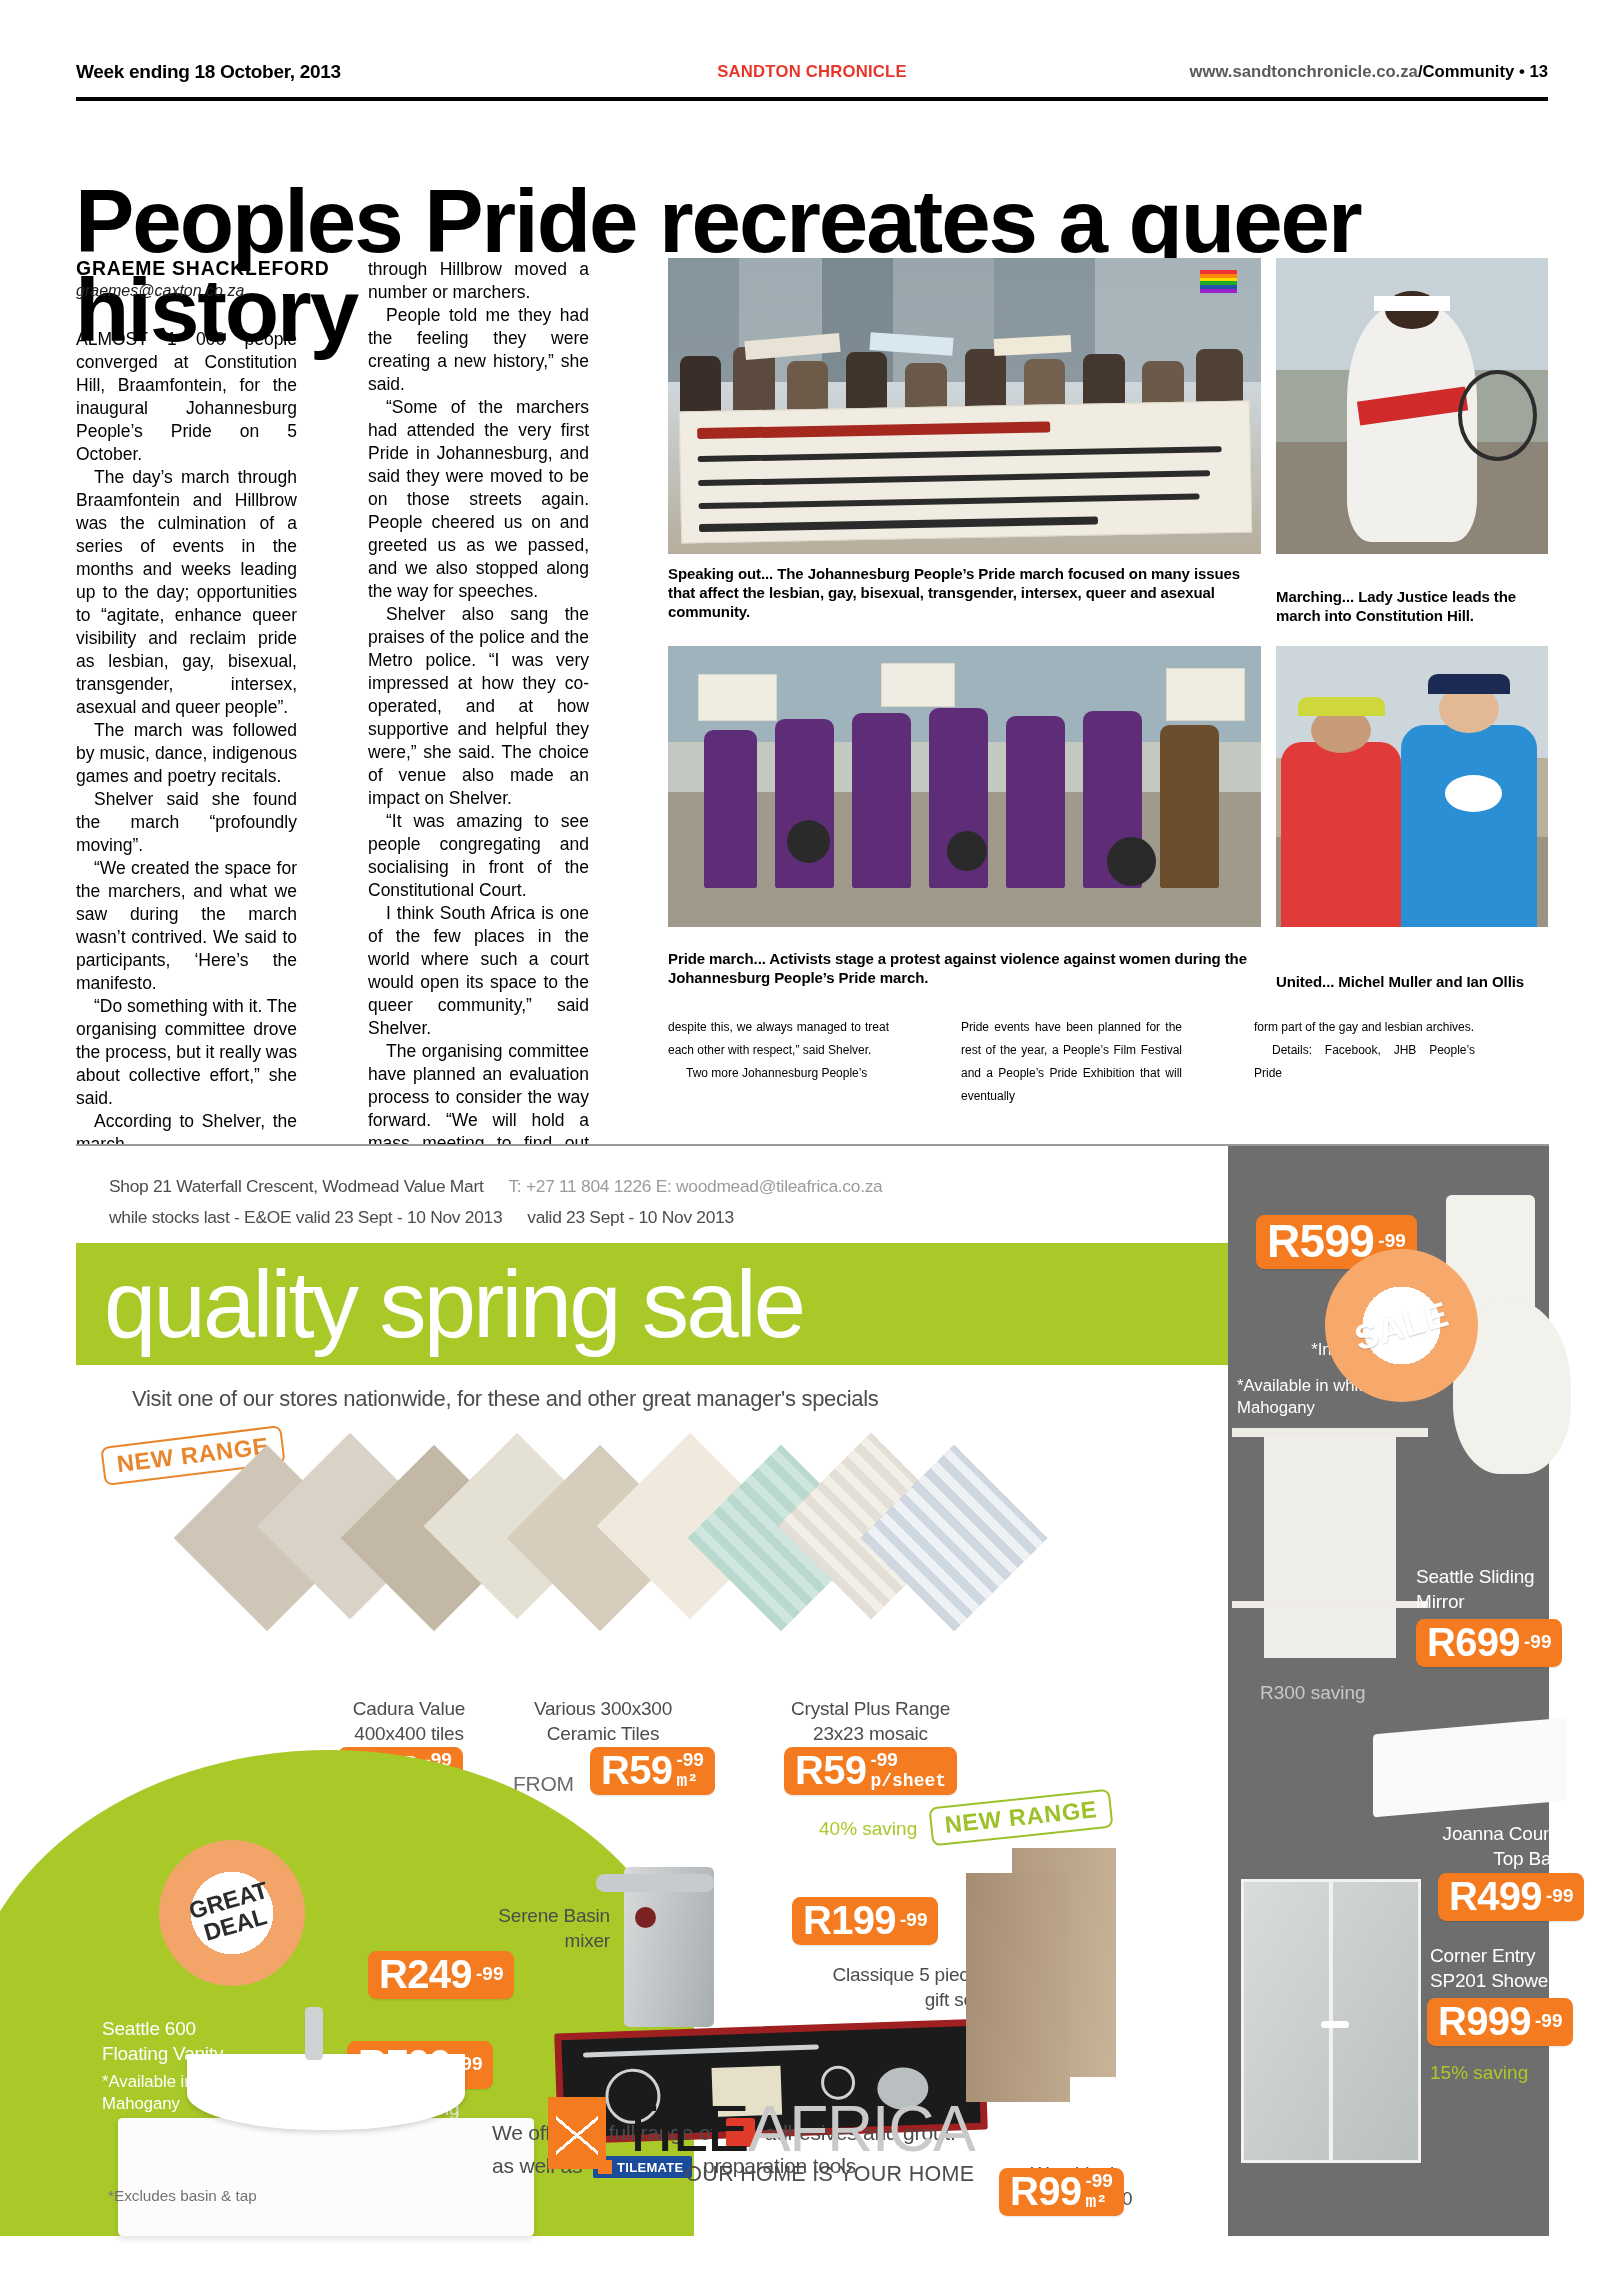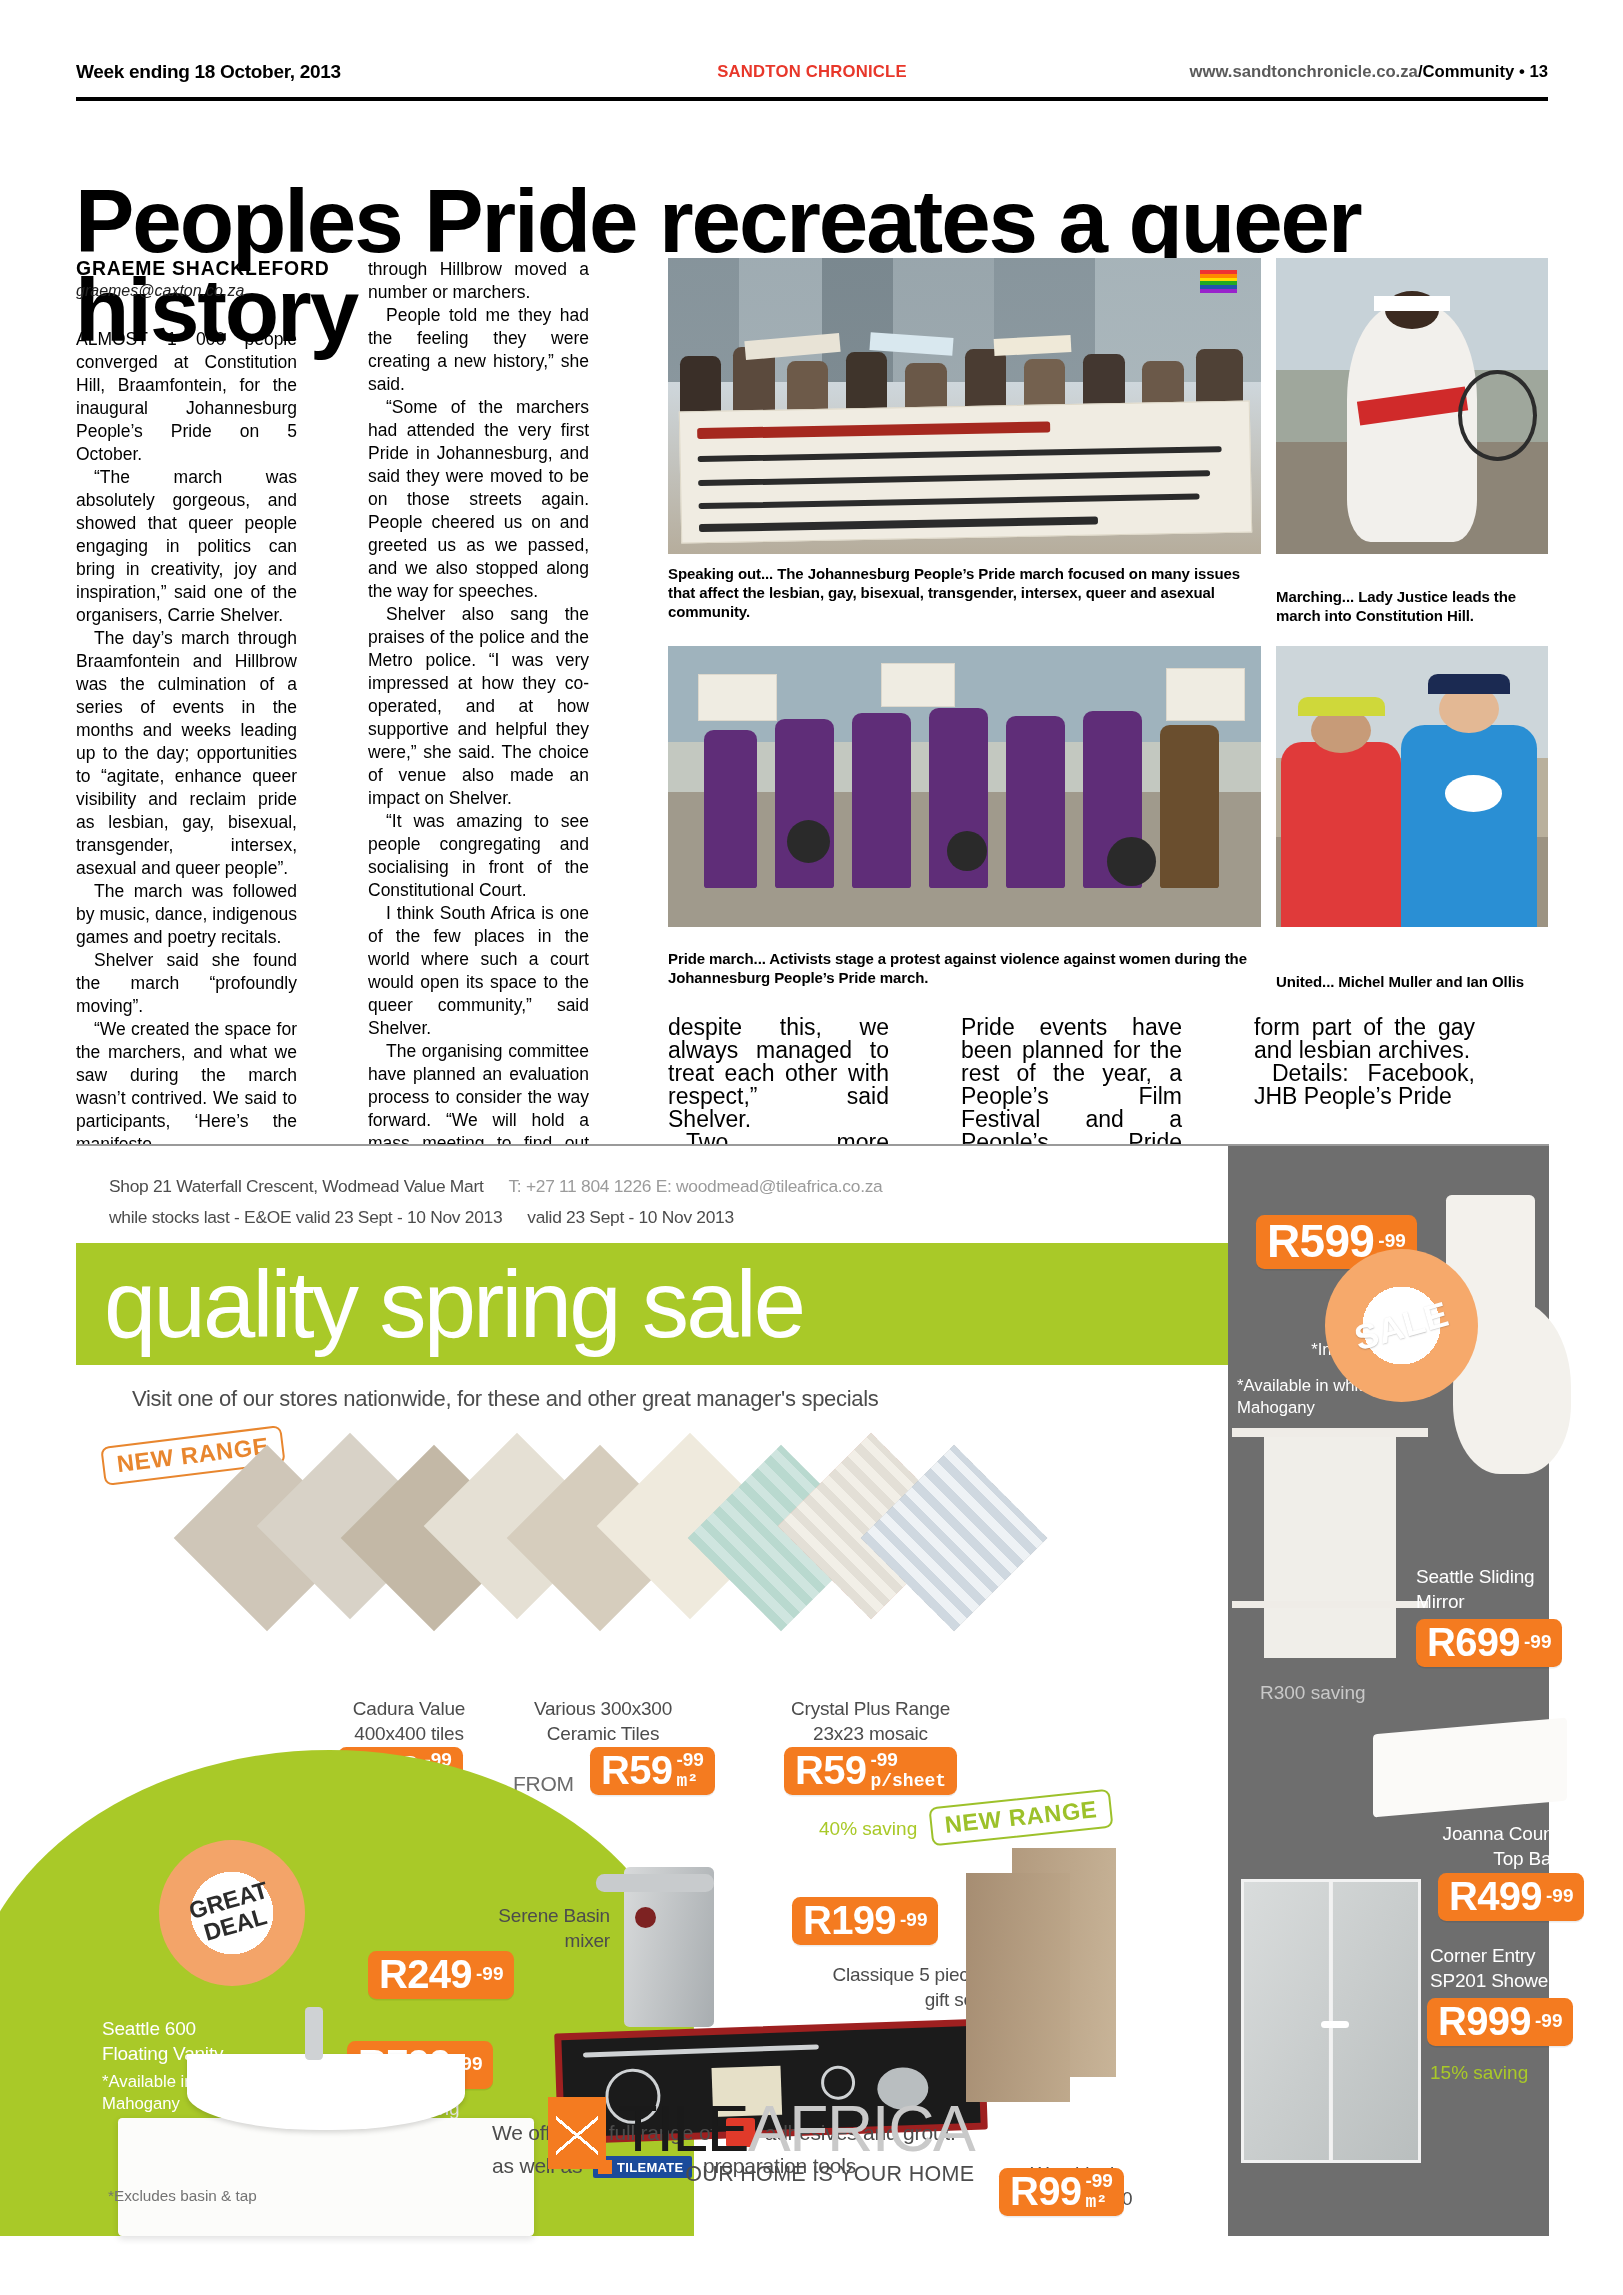--- a/index.html
+++ b/index.html
@@ -70,21 +70,21 @@
   .p4 .m2h{position:absolute;left:60%;top:14%;width:22%;height:17%;background:#e3b894;border-radius:50%;}
   .p4 .cap2{position:absolute;left:56%;top:10%;width:30%;height:7%;background:#1b2a52;border-radius:9.7px 9.7px 0 0;}
   .p4 .dalogo{position:absolute;left:62%;top:46%;width:21%;height:13%;background:#fff;border-radius:50%;}
 
   .cap1{left:668px;top:564px;width:593px;}
   .cap2t{left:1276px;top:587px;width:272px;}
   .cap3{left:668px;top:949px;width:593px;}
   .cap4t{left:1276px;top:972px;width:272px;}
 
   
-  .jump{position:absolute;top:1016px;font-size:23px;line-height:23px;text-align:justify;width:221px;}
+  .jump{position:absolute;top:1016px;font-size:12px;line-height:23px;text-align:justify;width:221px;}
   .jump p{margin:0;text-indent:18px;}
   .jump p.first{text-indent:0;}
   .j1{left:668px;} .j2{left:961px;} .j3{left:1254px;}
 
   
   .ad{position:absolute;left:76px;top:1144px;width:1473px;height:1090px;background:#fff;border-top:2.1px solid #9a9a9a;}
   .ad-head{position:absolute;left:33px;top:25px;font-size:17.4px;color:#4c4c4c;line-height:30.5px;
            font-family:"Liberation Sans Narrow","Liberation Sans",sans-serif;letter-spacing:-0.3px;}
   .ad-head .sep{display:inline-block;width:25px;}
   .ad-head .faint{color:#9b9b9b;}
@@ -182,21 +182,20 @@
   </div>
   <div class="mh-rule"></div>
 
   <h1 class="headline">Peoples Pride recreates a queer history</h1>
 
   <div class="byline-name">GRAEME SHACKLEFORD</div>
   <div class="byline-mail">graemes@caxton.co.za</div>
 
   <div class="col col1">
     <p class="first">ALMOST 1 000 people converged at Constitution Hill, Braamfontein, for the inaugural Johannesburg People’s Pride on 5 October.</p>
-    <p>“The march was absolutely gorgeous, and showed that queer people engaging in politics can bring in creativity, joy and inspiration,” said one of the organisers, Carrie Shelver.</p>
     <p>The day’s march through Braamfontein and Hillbrow was the culmination of a series of events in the months and weeks leading up to the day; opportunities to “agitate, enhance queer visibility and reclaim pride as lesbian, gay, bisexual, transgender, intersex, asexual and queer people”.</p>
     <p>The march was followed by music, dance, indigenous games and poetry recitals.</p>
     <p>Shelver said she found the march “profoundly moving”.</p>
     <p>“We created the space for the marchers, and what we saw during the march wasn’t contrived. We said to participants, ‘Here’s the manifesto.</p>
     <p>“Do something with it. The organising committee drove the process, but it really was about collective effort,” she said.</p>
     <p>According to Shelver, the march</p>
   </div>
 
   <div class="col col2">
     <p class="first">through Hillbrow moved a number or marchers.</p>

